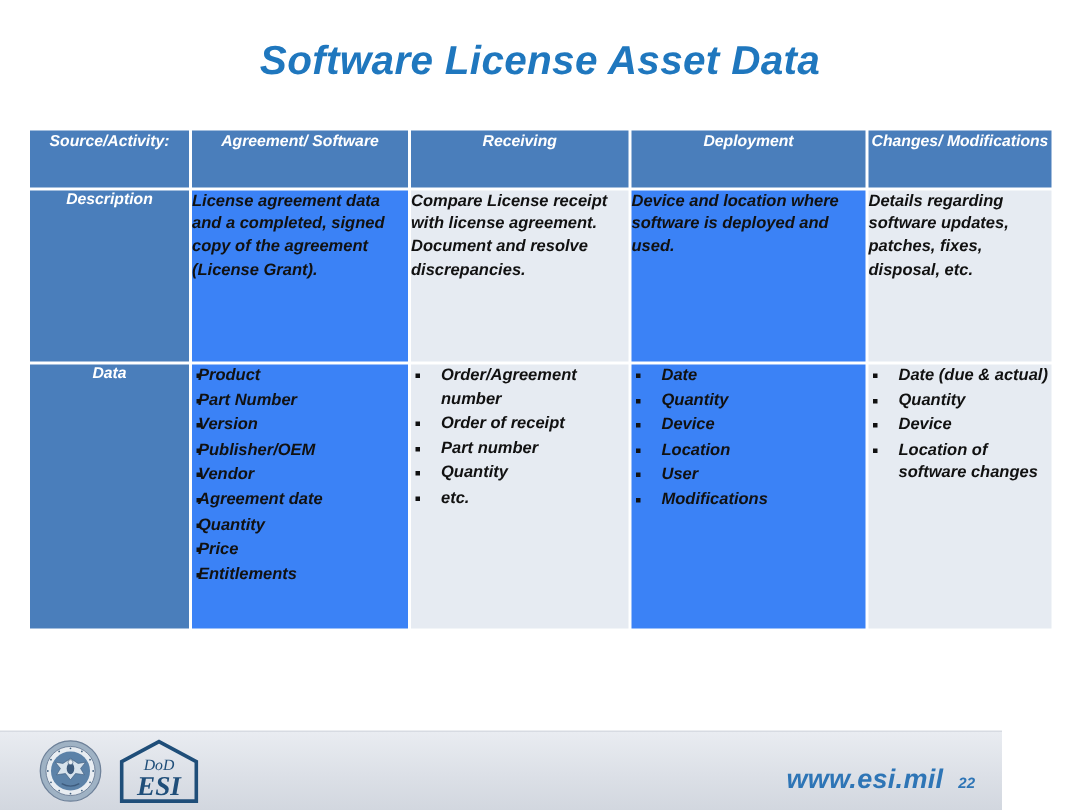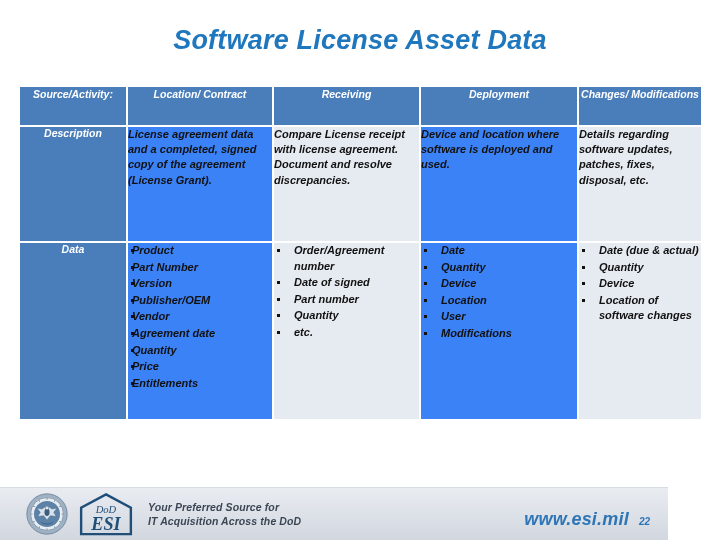--- a/index.html
+++ b/index.html
@@ -202,21 +202,21 @@
       <colgroup>
         <col class="c1">
           <col class="c2">
           <col class="c3">
           <col class="c4">
           <col class="c5">
       </colgroup>
       <thead>
         <tr>
           <th class="hdr first">Source/Activity:</th>
-          <th class="hdr">Location/ Contract</th>
+          <th class="hdr">Agreement/ Software</th>
           <th class="hdr">Receiving</th>
           <th class="hdr">Deployment</th>
           <th class="hdr">Changes/ Modifications</th>
         </tr>
       </thead>
       <tbody>
         <tr class="desc-row">
           <td class="rowlabel">Description</td>
           <td class="body-cell">License agreement data and a completed, signed copy of the agreement (License Grant).</td>
           <td class="body-cell alt">Compare License receipt with license agreement. Document and resolve discrepancies.</td>
@@ -234,21 +234,21 @@
               <li>Vendor</li>
               <li>Agreement date</li>
               <li>Quantity</li>
               <li>Price</li>
               <li>Entitlements</li>
             </ul>
           </td>
           <td class="body-cell alt">
             <ul class="bullets">
               <li class="indent-col3">Order/Agreement number</li>
-              <li class="indent-col3">Date of signed</li>
+              <li class="indent-col3">Order of receipt</li>
               <li class="indent-col3">Part number</li>
               <li class="indent-col3">Quantity</li>
               <li class="indent-col3">etc.</li>
             </ul>
           </td>
           <td class="body-cell">
             <ul class="bullets">
               <li class="indent-col3">Date</li>
               <li class="indent-col3">Quantity</li>
               <li class="indent-col3">Device</li>
@@ -296,24 +296,20 @@
             <circle cx="32" cy="19" r="1.4"></circle>
         </g>
       </svg>
 
       <svg class="esi-logo" viewBox="0 0 120 92">
         <path d="M60 5 L112 33 L112 88 L8 88 L8 33 Z" fill="none" stroke="#1F4E79" stroke-width="5"></path>
         <text x="60" y="44" text-anchor="middle" font-family="Liberation Serif, serif" font-size="22" fill="#1F4E79">DoD</text>
         <text x="60" y="80" text-anchor="middle" font-family="Liberation Serif, serif" font-size="38" font-weight="bold" fill="#1F4E79">ESI</text>
       </svg>
 
-      <div class="tagline">
-        <div>Your Preferred Source for</div>
-        <div>IT Acquisition Across the DoD</div>
-      </div>
     </div>
 
     <div class="footer-right">
       <span class="site-url">www.esi.mil</span>
       <span class="page-num">22</span>
     </div>
   </div>
 
 </div>
 

